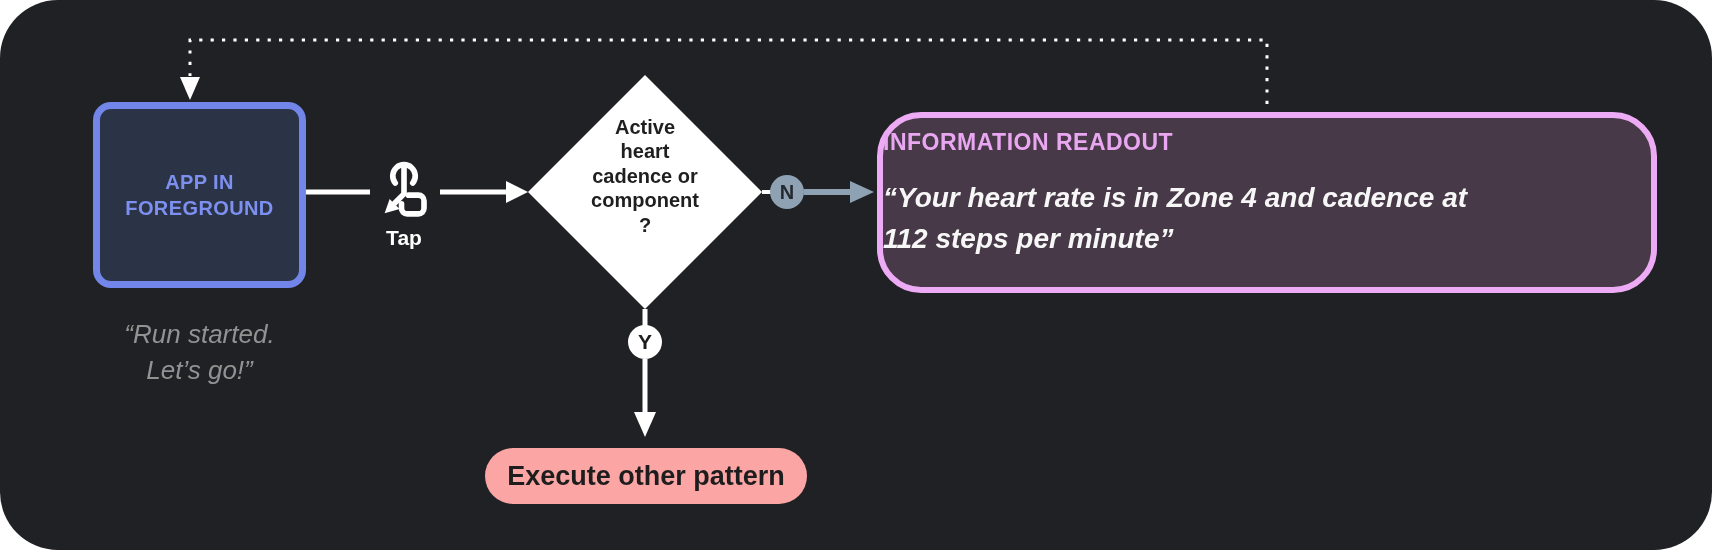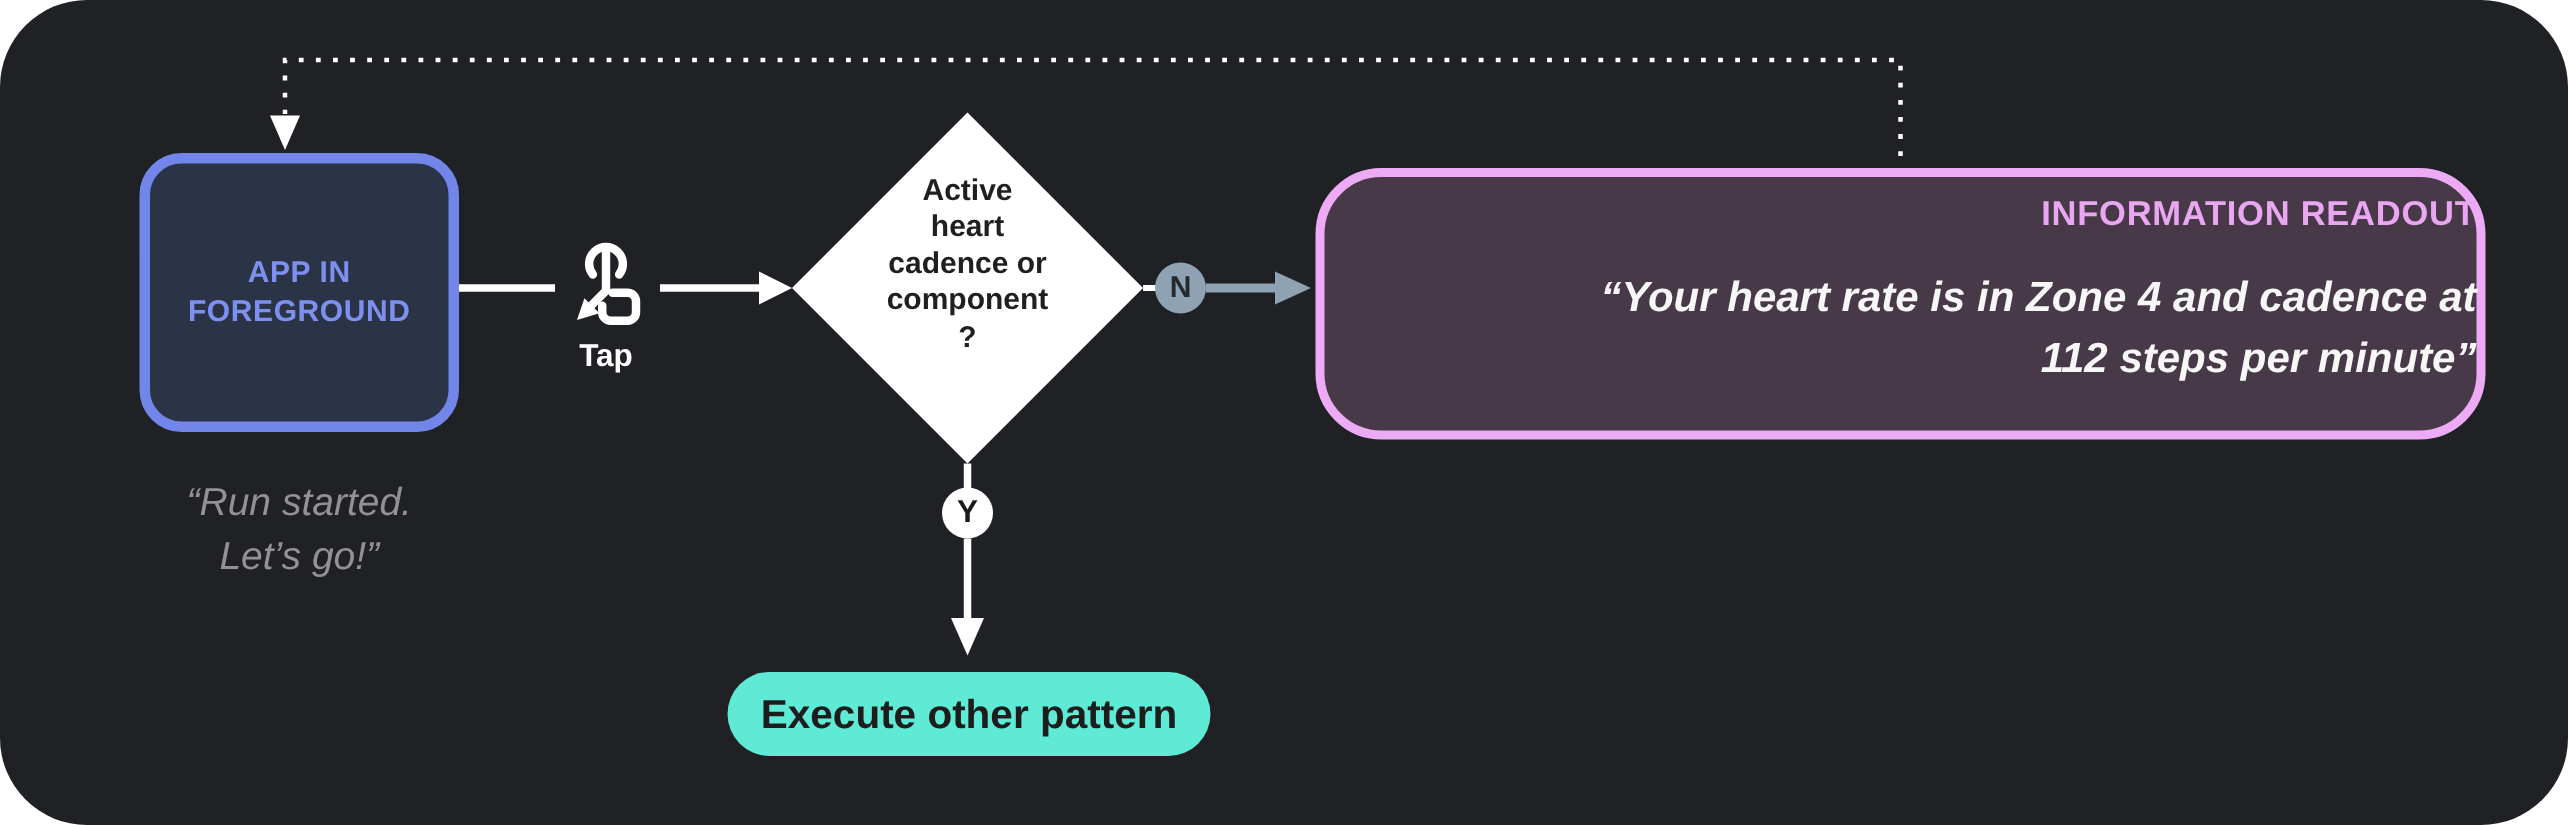--- a/index.html
+++ b/index.html
@@ -33,21 +33,21 @@
     box-sizing: border-box;
   }
   
   .app-node {
     left: 93px;
     top: 102px;
     width: 213px;
     height: 186px;
     background: #2b3447;
     border: 7px solid #7285e8;
-    border-radius: 28px;
+    border-radius: 18px;
     display: flex;
     align-items: center;
     justify-content: center;
     text-align: center;
     color: #7d90f0;
     font-size: 20px;
     font-weight: bold;
     letter-spacing: 0.4px;
     line-height: 1.32;
   }
@@ -122,21 +122,21 @@
   }
   
   .readout-node {
     left: 877px;
     top: 112px;
     width: 780px;
     height: 181px;
     background: #473947;
     border: 6px solid #edabf5;
     border-radius: 44px;
-    text-align: right;
+    text-align: left;
     padding-top: 11px;
   }
   .readout-title {
     color: #e9a7f1;
     font-size: 23px;
     font-weight: bold;
     letter-spacing: 0.5px;
   }
   .readout-quote {
     margin-top: 22px;
@@ -145,21 +145,21 @@
     font-weight: bold;
     font-style: italic;
     line-height: 1.45;
   }
   
   .action-pill {
     left: 485px;
     top: 448px;
     width: 322px;
     height: 56px;
-    background: #5eead4;
+    background: #fca5a5;
     border-radius: 28px;
     display: flex;
     align-items: center;
     justify-content: center;
     color: #1d1d1d;
     font-size: 27px;
     font-weight: bold;
   }
 </style>
 </head>

